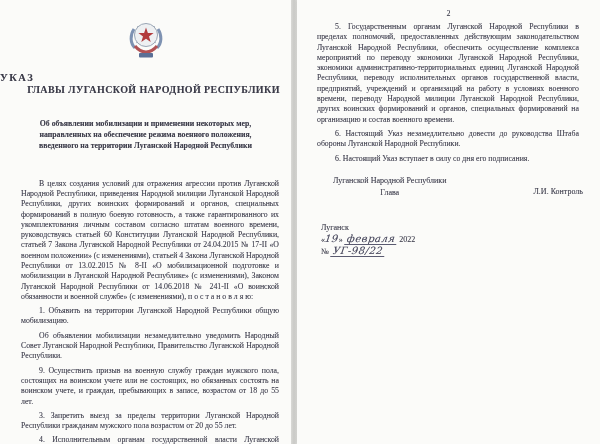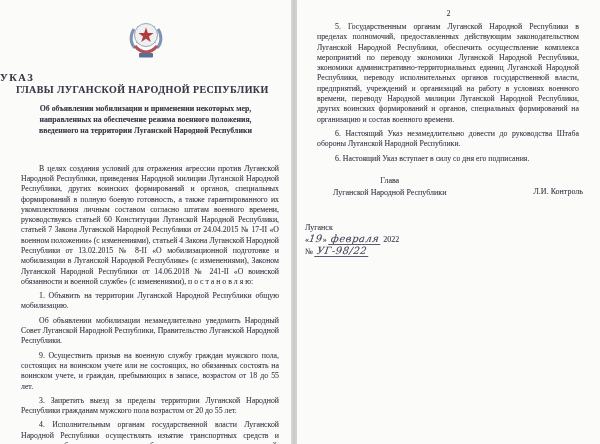--- a/index.html
+++ b/index.html
@@ -20,43 +20,43 @@
   .page-left{left:0;width:291px;}
   .page-right{left:297px;width:303px;}
   .gap{position:absolute;top:0;bottom:0;left:291px;width:6px;background:linear-gradient(90deg,#d9d9d6,#c9c9c6,#dededb);}
   
   .emblem{width:38px;height:42px;margin:19px auto 0;}
   .h1{
     text-align:left;font-weight:bold;font-size:10.5px;letter-spacing:1.5px;
     margin-top:11px;color:#3c3c49;
   }
   .h2{
-    text-align:left;font-weight:bold;font-size:10px;letter-spacing:0.4px;
+    text-align:center;font-weight:bold;font-size:10px;letter-spacing:0.4px;
     margin-top:1px;color:#3c3c49;padding-left:16px;
   }
   .subject{
     text-align:center;font-weight:bold;font-size:7.8px;line-height:11.2px;
-    margin-top:8px;white-space:pre-line;color:#3e3e4b;
+    margin-top:23px;white-space:pre-line;color:#3e3e4b;
   }
   
   .body{font-size:7.8px;line-height:10.3px;text-align:justify;}
   .page-left .body{margin:27px 8px 0 17px;}
   .page-right .body{margin:4px 17px 0 16px;}
   .body p{margin:4px;text-indent:18px;}
   .pagenum{text-align:center;font-size:8px;margin-top:9px;}
   
   .sig{
     position:absolute;left:16px;right:17px;top:175px;
     display:flex;justify-content:space-between;align-items:flex-start;
     font-size:8px;line-height:11.5px;
   }
   .sig-left{text-align:center;margin-left:20px;}
   .sig-name{padding-top:11px;}
   
-  .issued{position:absolute;left:8px;top:222px;font-size:8px;line-height:11px;}
+  .issued{position:absolute;left:24px;top:222px;font-size:8px;line-height:11px;}
   .hw{
     font-family:"DejaVu Serif",serif;font-style:italic;
     font-size:10px;color:#4c4c60;letter-spacing:0.5px;
     display:inline-block;transform:skewX(-8deg);
   }
   .hw.u{border-bottom:1px solid #5a5a70;padding:0 2px;}
 </style>
 </head>
 <body>
 
@@ -110,22 +110,22 @@
     <div class="pagenum">2</div>
 
     <div class="body">
       <p>5. Государственным органам Луганской Народной Республики в пределах полномочий, предоставленных действующим законодательством Луганской Народной Республики, обеспечить осуществление комплекса мероприятий по переводу экономики Луганской Народной Республики, экономики административно-территориальных единиц Луганской Народной Республики, переводу исполнительных органов государственной власти, предприятий, учреждений и организаций на работу в условиях военного времени, переводу Народной милиции Луганской Народной Республики, других воинских формирований и органов, специальных формирований на организацию и состав военного времени.</p>
       <p>6. Настоящий Указ незамедлительно довести до руководства Штаба обороны Луганской Народной Республики.</p>
       <p>6. Настоящий Указ вступает в силу со дня его подписания.</p>
     </div>
 
     <div class="sig">
       <div class="sig-left">
+        <div>Луганской Народной Республики</div>
         <div>Глава</div>
-        <div>Луганской Народной Республики</div>
       </div>
       <div class="sig-name">Л.И. Контроль</div>
     </div>
 
     <div class="issued">
       <div>Луганск</div>
       <div>
         <span>«</span><span class="hw">19</span><span>»</span>
         <span class="hw u">февраля</span>
         <span>2022</span>

